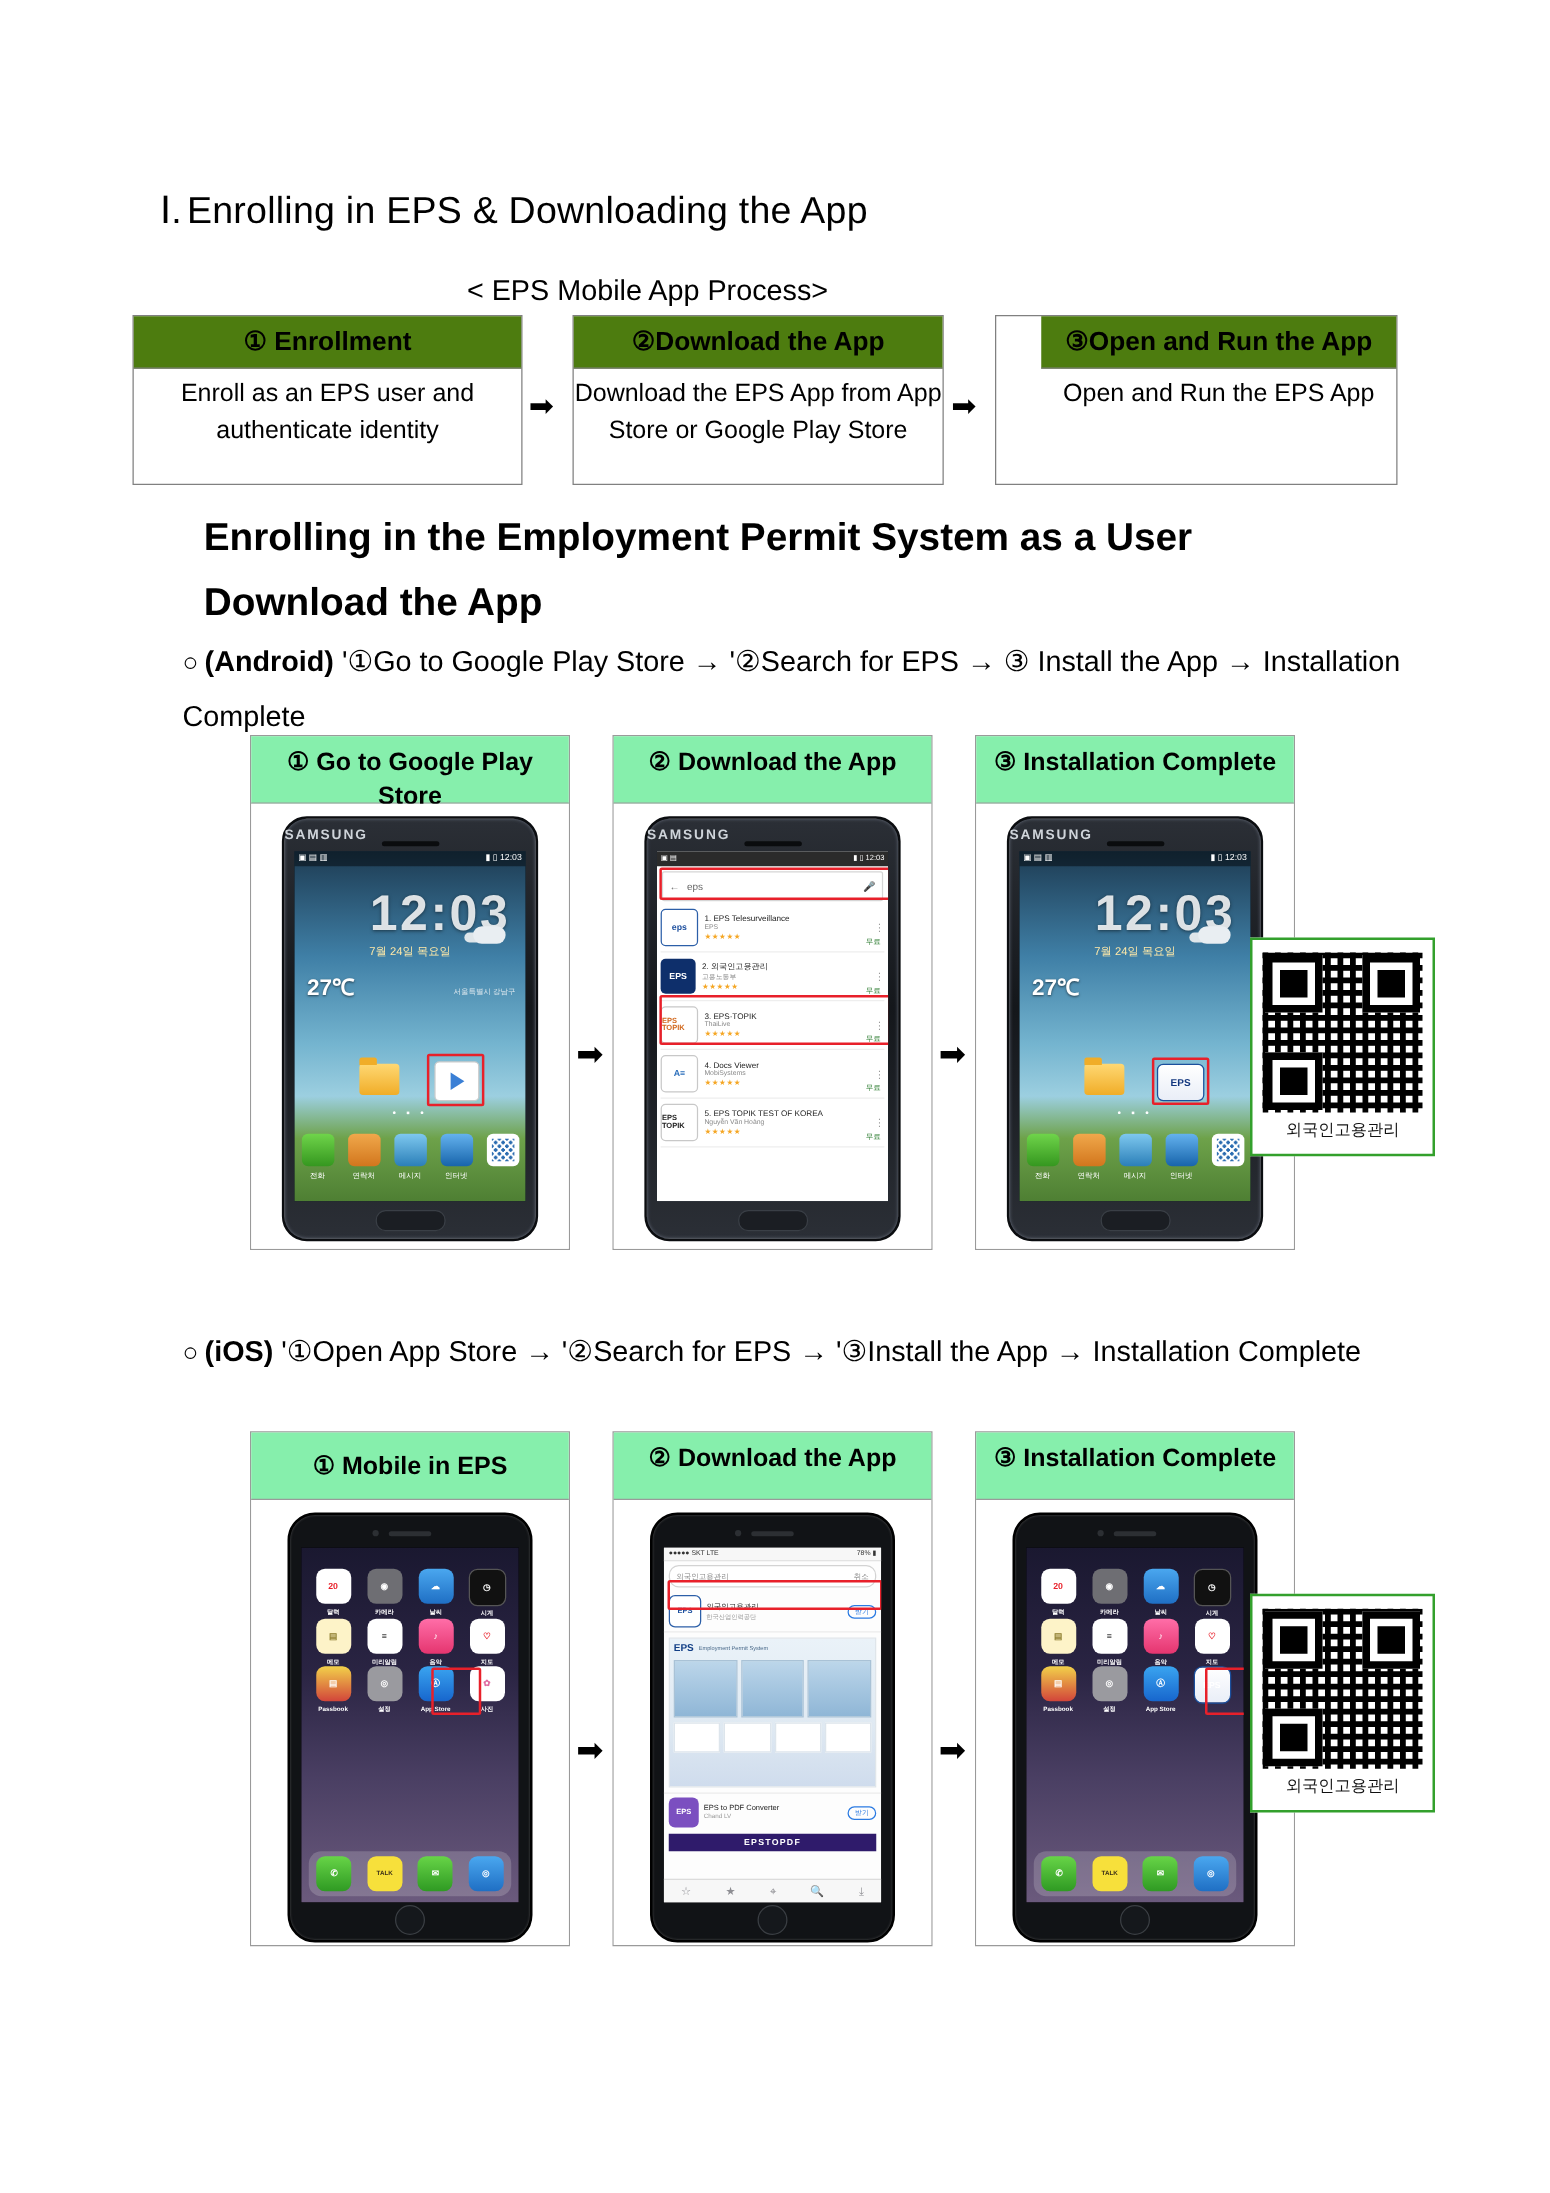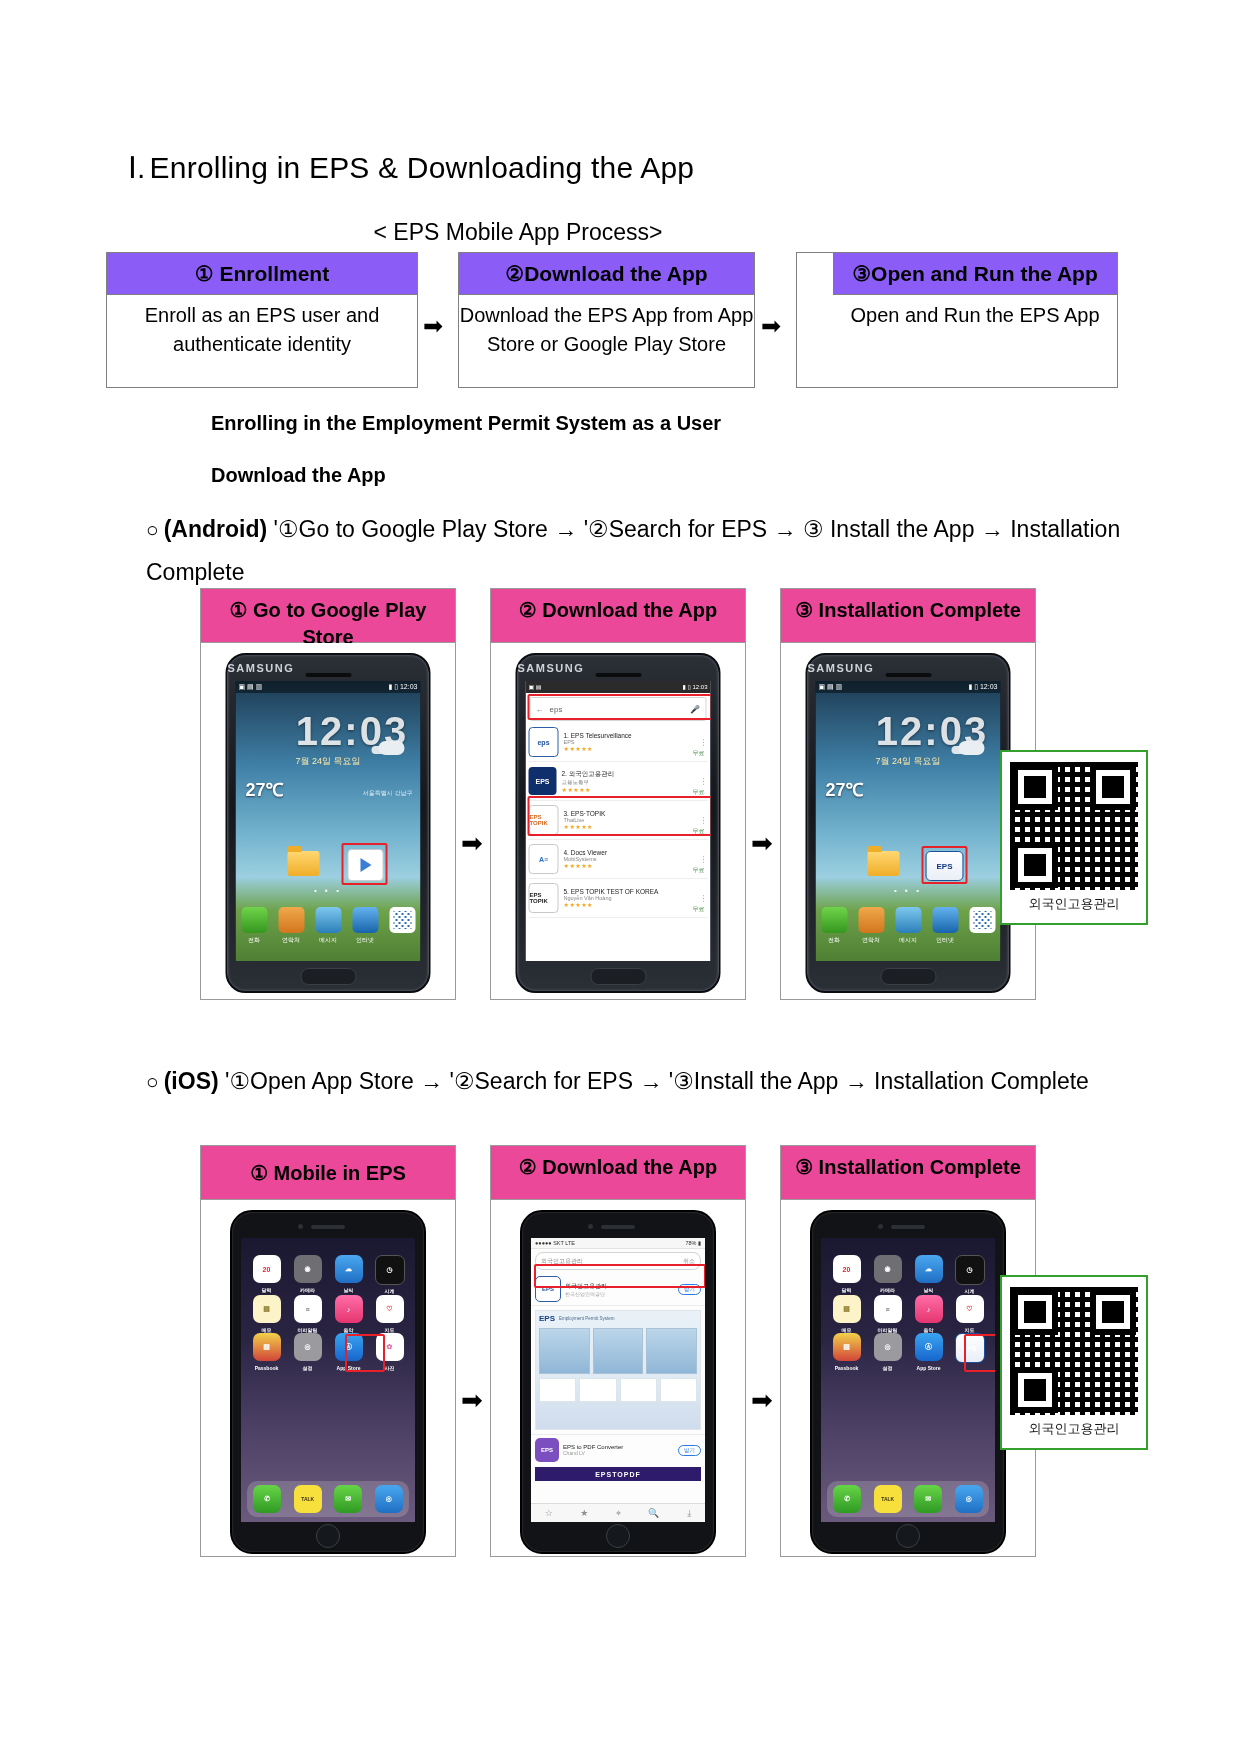--- a/index.html
+++ b/index.html
@@ -55,21 +55,21 @@
     height: 136px;
   }
   .proc-box {
     position: absolute;
     top: 0;
     border: 1px solid #808080;
     box-sizing: border-box;
     background: #ffffff;
   }
   .proc-head {
-    background: #8b5cf6;
+    background: #4d7c0f;
     border-bottom: 1px solid #808080;
     text-align: center;
     font-weight: bold;
     font-size: 21px;
     line-height: 41px;
     height: 41px;
     white-space: nowrap;
     overflow: hidden;
   }
   .proc-body {
@@ -91,23 +91,22 @@
     color: #000000;
     line-height: 1;
   }
   .arrow1 { left: 317px; }
   .arrow2 { left: 655px; }
 
   
   .sec-bold {
     position: absolute;
     font-weight: bold;
-    font-size: 20px;
+    font-size: 31px;
     white-space: nowrap;
-    margin-left: 48px;
   }
   .sec1 { left: 163px; top: 412px; }
   .sec2 { left: 163px; top: 464px; }
 
   .para {
     position: absolute;
     font-size: 23px;
     line-height: 42px;
   }
   .para-android {
@@ -132,21 +131,21 @@
   .fig-ios { left: 200px; top: 1145px; }
 
   .fig-cell {
     position: absolute;
     top: 0;
     border: 1px solid #9a9a9a;
     box-sizing: border-box;
     background: #ffffff;
   }
   .fig-cap {
-    background: #ec4899;
+    background: #86efac;
     border-bottom: 1px solid #9a9a9a;
     font-weight: bold;
     font-size: 20px;
     text-align: center;
     line-height: 27px;
     padding: 8px 4px;
     height: 54px;
     box-sizing: border-box;
   }
   .fig-cap.one-line { line-height: 38px; padding-top: 8px; }

